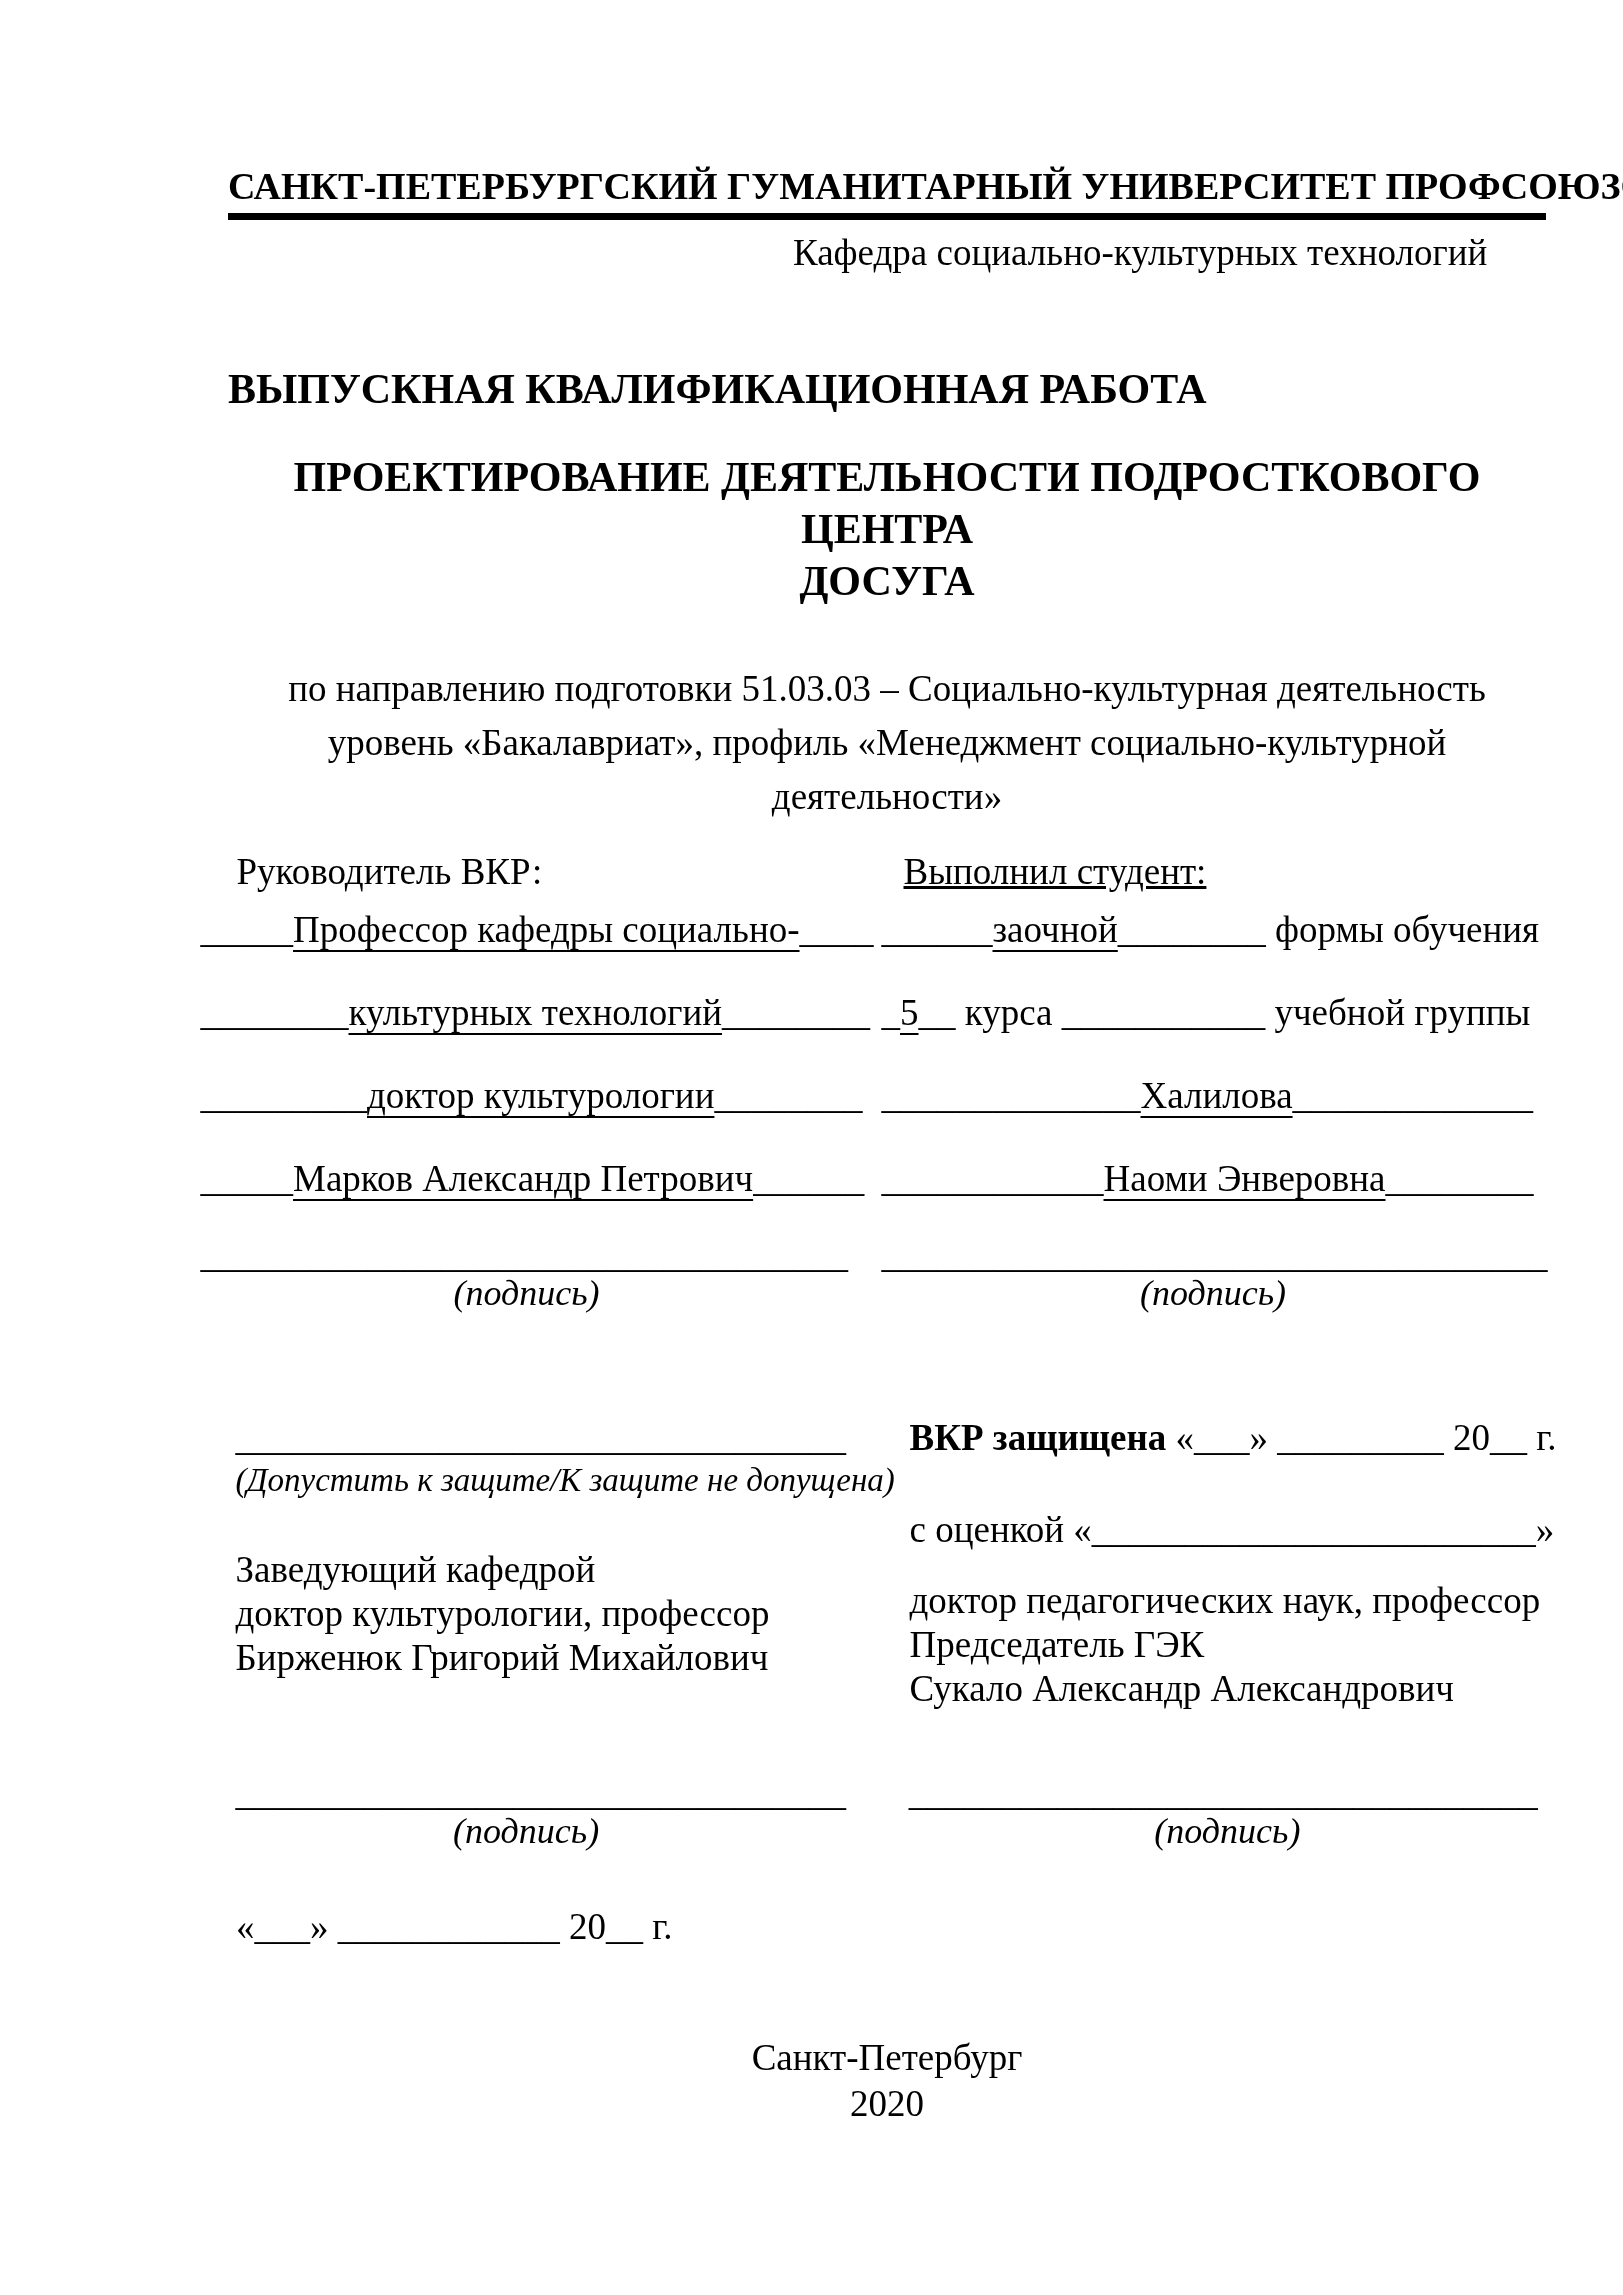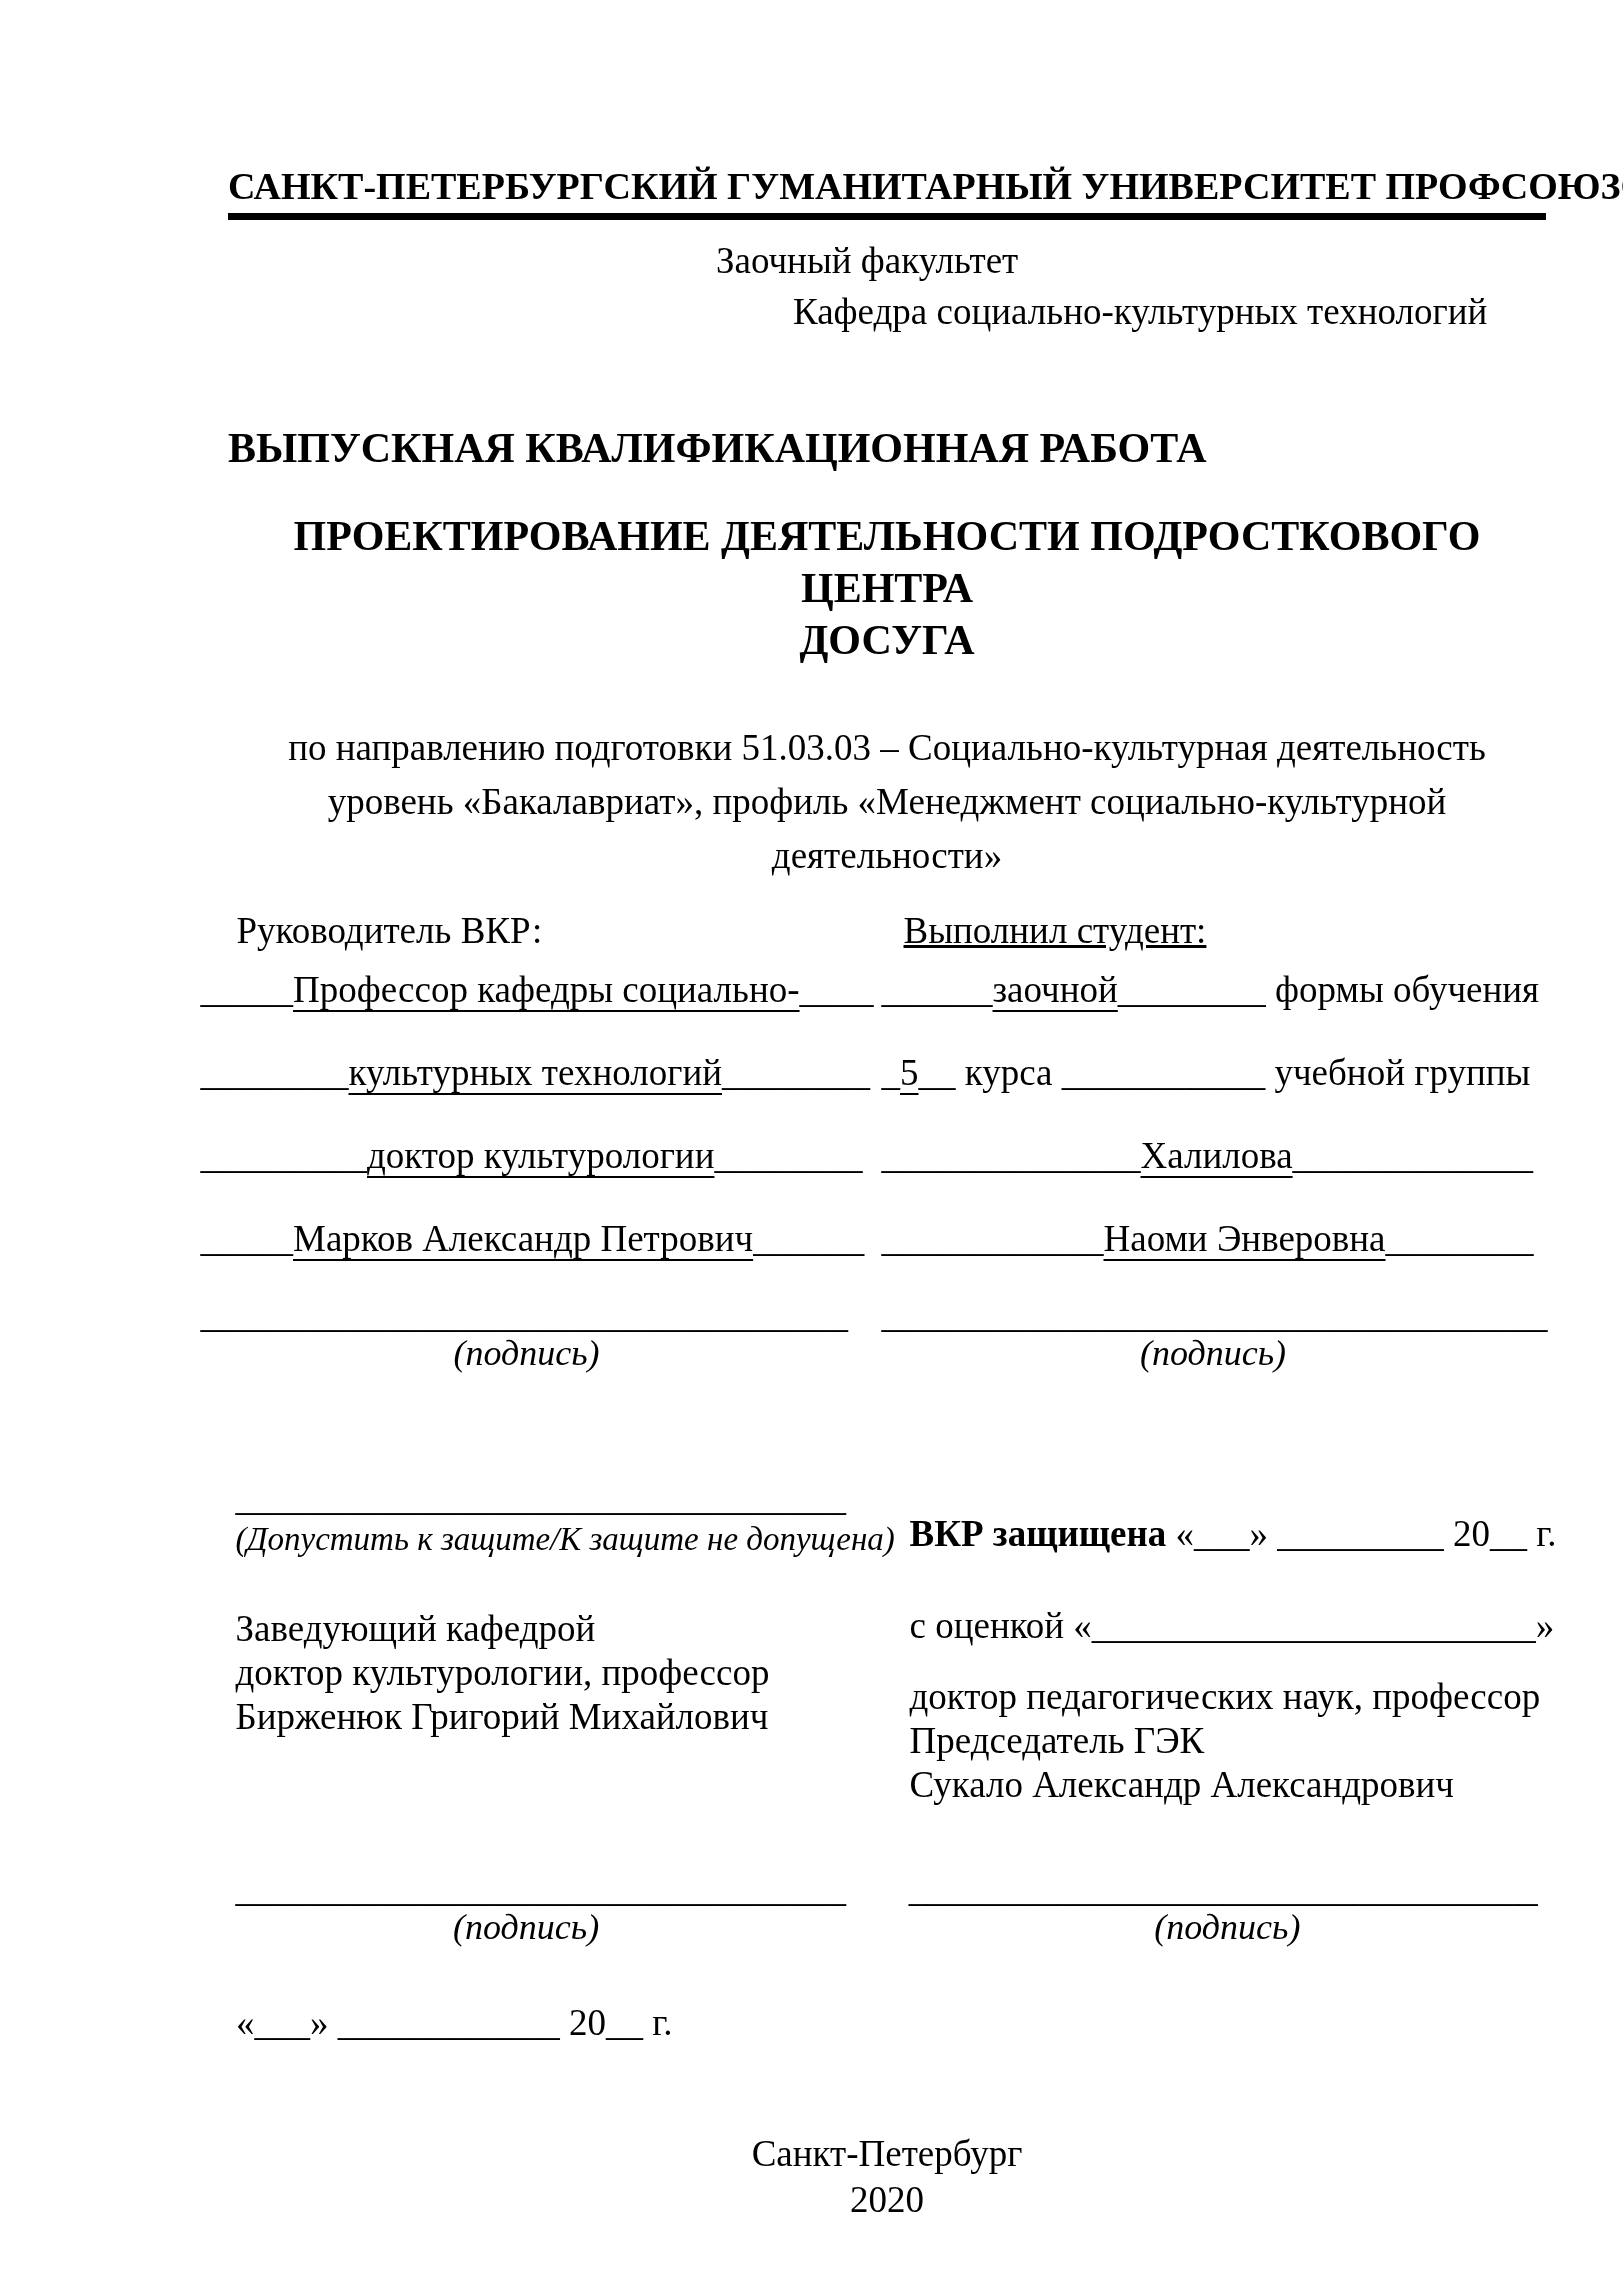--- a/index.html
+++ b/index.html
@@ -40,39 +40,38 @@
     margin-top:3.1px;font-size:36px;line-height:35px;
     font-style:italic;text-align:center;
   }
   .decision-columns{display:flex;margin-top:108px;margin-left:-27.5px;}
   .dc-left{width:652px;}
   .dc-left .inner{margin-left:35px;}
   .dc-right{width:638px;margin-left:57px;}
   .blank-line{font-size:37px;line-height:37px;white-space:pre;}
   .admit-caption{margin-top:4.7px;font-size:33px;line-height:38px;font-style:italic;white-space:nowrap;}
   .person-block{margin-top:49px;font-size:37px;line-height:44px;}
-  .dc-right .line1{font-size:37px;line-height:37px;white-space:pre;margin-top:36px;}
+  .dc-right .line1{font-size:37px;line-height:37px;white-space:pre;}
   .bold{font-weight:bold;}
   .grade-line{margin-top:55px;font-size:37px;line-height:37px;white-space:pre;}
   .dc-right .person-block{margin-top:31px;}
   .sig-row{display:flex;margin-top:63px;margin-left:-27.5px;}
   .sig-col-left{width:652px;}
   .sig-col-left .blank-line{margin-left:35px;}
   .sig-col-right{width:638px;margin-left:57px;}
   .date-line{margin-top:59px;margin-left:7.9px;font-size:37px;line-height:37px;white-space:pre;}
   .footer{margin-top:90px;text-align:center;font-size:37px;line-height:46px;}
 </style>
 </head>
 <body>
 
 <div class="page">
 
   <div class="university">САНКТ-ПЕТЕРБУРГСКИЙ ГУМАНИТАРНЫЙ УНИВЕРСИТЕТ ПРОФСОЮЗОВ</div>
   <div class="rule"></div>
-  <div class="faculty">Заочный факультет</div>
   <div class="department">Кафедра социально-культурных технологий</div>
 
   <div class="work-type">ВЫПУСКНАЯ КВАЛИФИКАЦИОННАЯ РАБОТА</div>
 
   <div class="thesis-title">
     <div>ПРОЕКТИРОВАНИЕ ДЕЯТЕЛЬНОСТИ ПОДРОСТКОВОГО ЦЕНТРА</div>
     <div>ДОСУГА</div>
   </div>
 
   <div class="direction">

